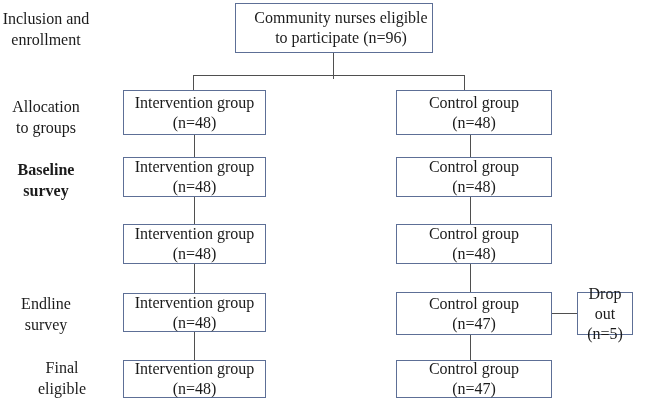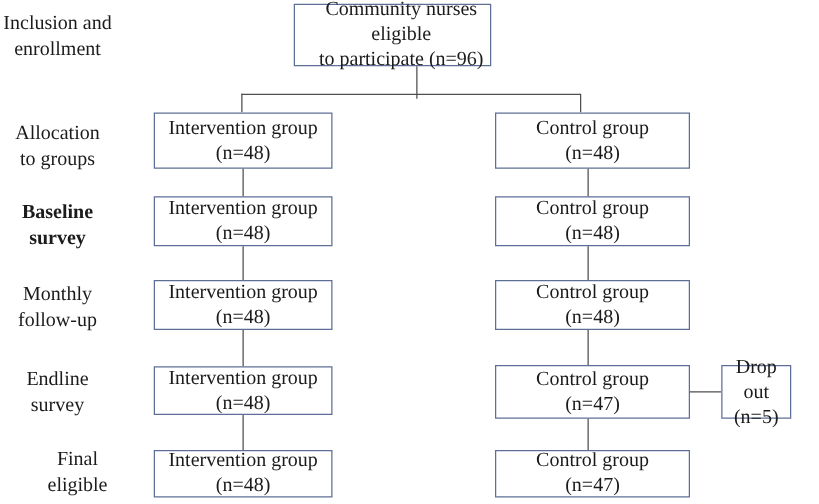--- a/index.html
+++ b/index.html
@@ -58,34 +58,30 @@
     <div>enrollment</div>
   </div>
   <div class="stage-label" style="top:96px;">
     <div>Allocation</div>
     <div>to groups</div>
   </div>
   <div class="stage-label" style="top:159px;font-weight:bold;">
     <div>Baseline</div>
     <div>survey</div>
   </div>
-  <div class="stage-label" style="top:225px;">
-    <div>Monthly</div>
-    <div>follow-up</div>
-  </div>
   <div class="stage-label" style="top:293px;">
     <div>Endline</div>
     <div>survey</div>
   </div>
   <div class="stage-label" style="top:357px;margin-left:16px;">
     <div>Final</div>
     <div>eligible</div>
   </div>
 
-  <div class="flow-box" style="left:235px; top:3px; width:158px; height:50px;padding-left:14px;">
+  <div class="flow-box" style="left:235px; top:3px; width:198px; height:50px;padding-left:14px;">
     <div>Community nurses eligible</div>
     <div>to participate (n=96)</div>
   </div>
 
   <div class="vline" style="left:333px; top:53px; height:26px;"></div>
   <div class="hline" style="left:193px; top:75px; width:271px;"></div>
   <div class="vline" style="left:193px; top:75px; height:15px;"></div>
   <div class="vline" style="left:464px; top:75px; height:15px;"></div>
 
   <div class="flow-box" style="left:123px; top:90px;  width:143px; height:45px;">

